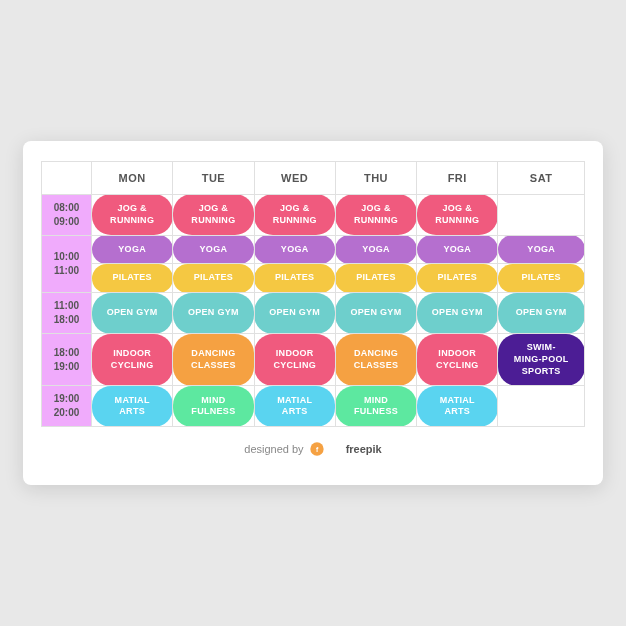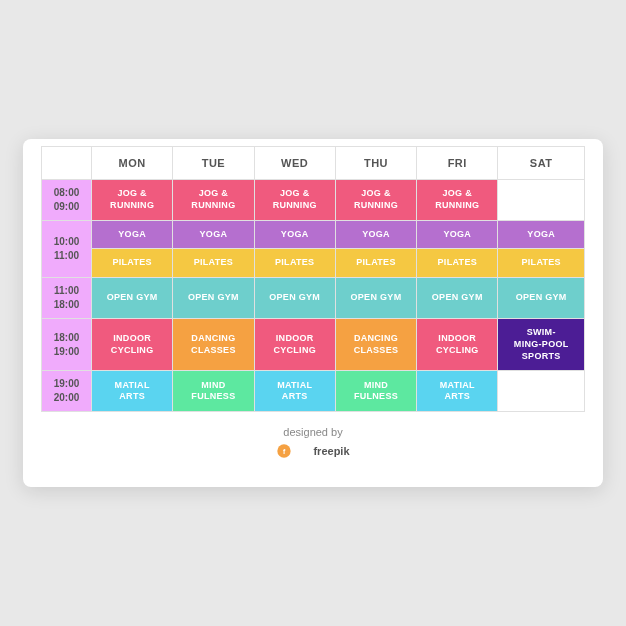--- a/index.html
+++ b/index.html
@@ -9,21 +9,21 @@
       justify-content: center;
       align-items: center;
       min-height: 626px;
       width: 626px;
       font-family: 'Arial', sans-serif;
     }
     .card {
       background: #fff;
       border-radius: 8px;
       box-shadow: 0 4px 20px rgba(0,0,0,0.12);
-      padding: 7px 18px 28px 18px;
+      padding: 20px 18px 28px 18px;
       width: 580px;
     }
     table {
       width: 100%;
       border-collapse: collapse;
     }
     th, td {
       border: 1px solid #e0e0e0;
       text-align: center;
       vertical-align: middle;
@@ -47,34 +47,34 @@
       padding: 6px 4px;
     }
     .activity-cell {
       font-size: 9px;
       font-weight: 800;
       color: #fff;
       line-height: 1.3;
       letter-spacing: 0.3px;
       padding: 8px 3px;
       text-transform: uppercase;
+      border-radius: 19px;
     }
     .empty-cell {
       background: #fff;
     }
     .footer {
       text-align: center;
       margin-top: 14px;
       font-size: 11px;
       color: #888;
       display: flex;
       align-items: center;
       justify-content: center;
       gap: 5px;
-      flex-direction: column;
     }
     .freepik-logo {
       display: inline-flex;
       align-items: center;
       gap: 21px;
       font-weight: 600;
       color: #555;
     }
   </style>
 </head>

